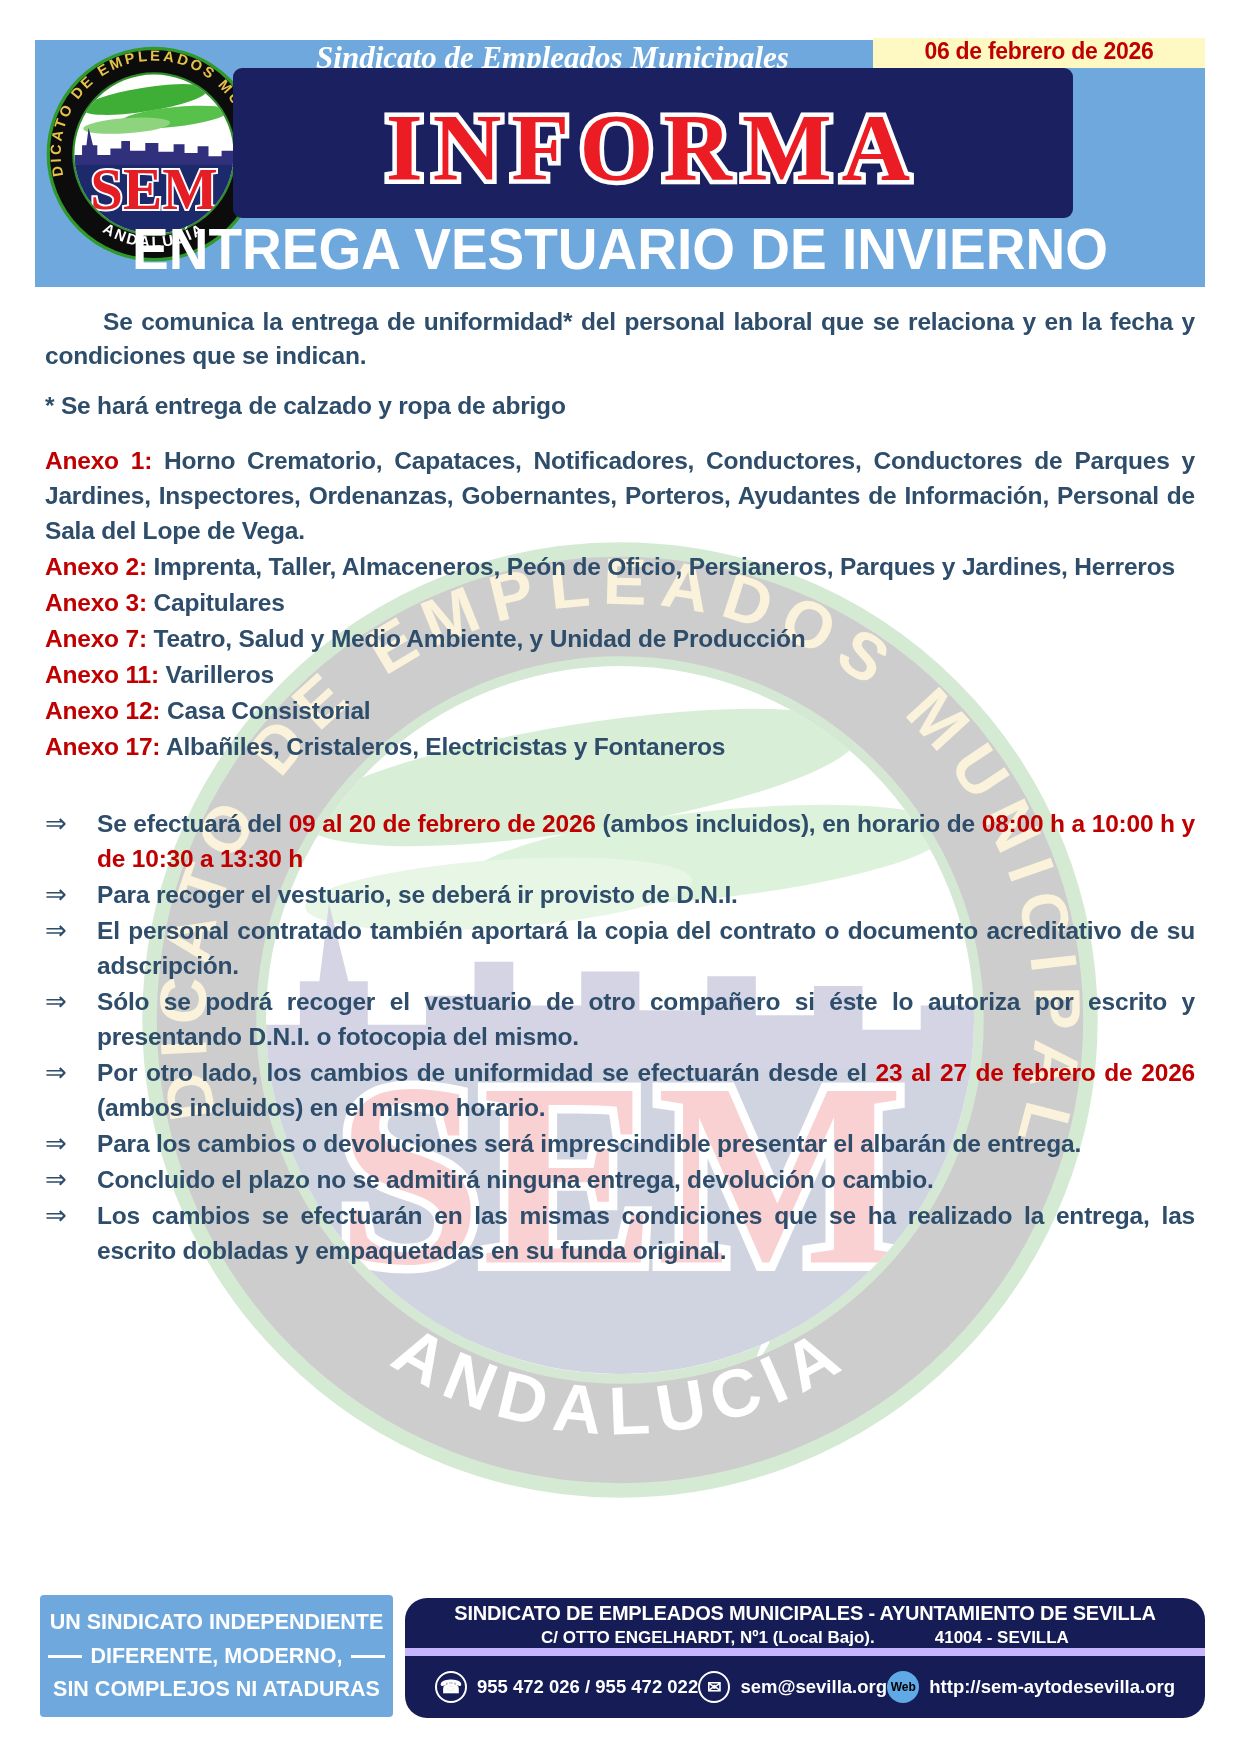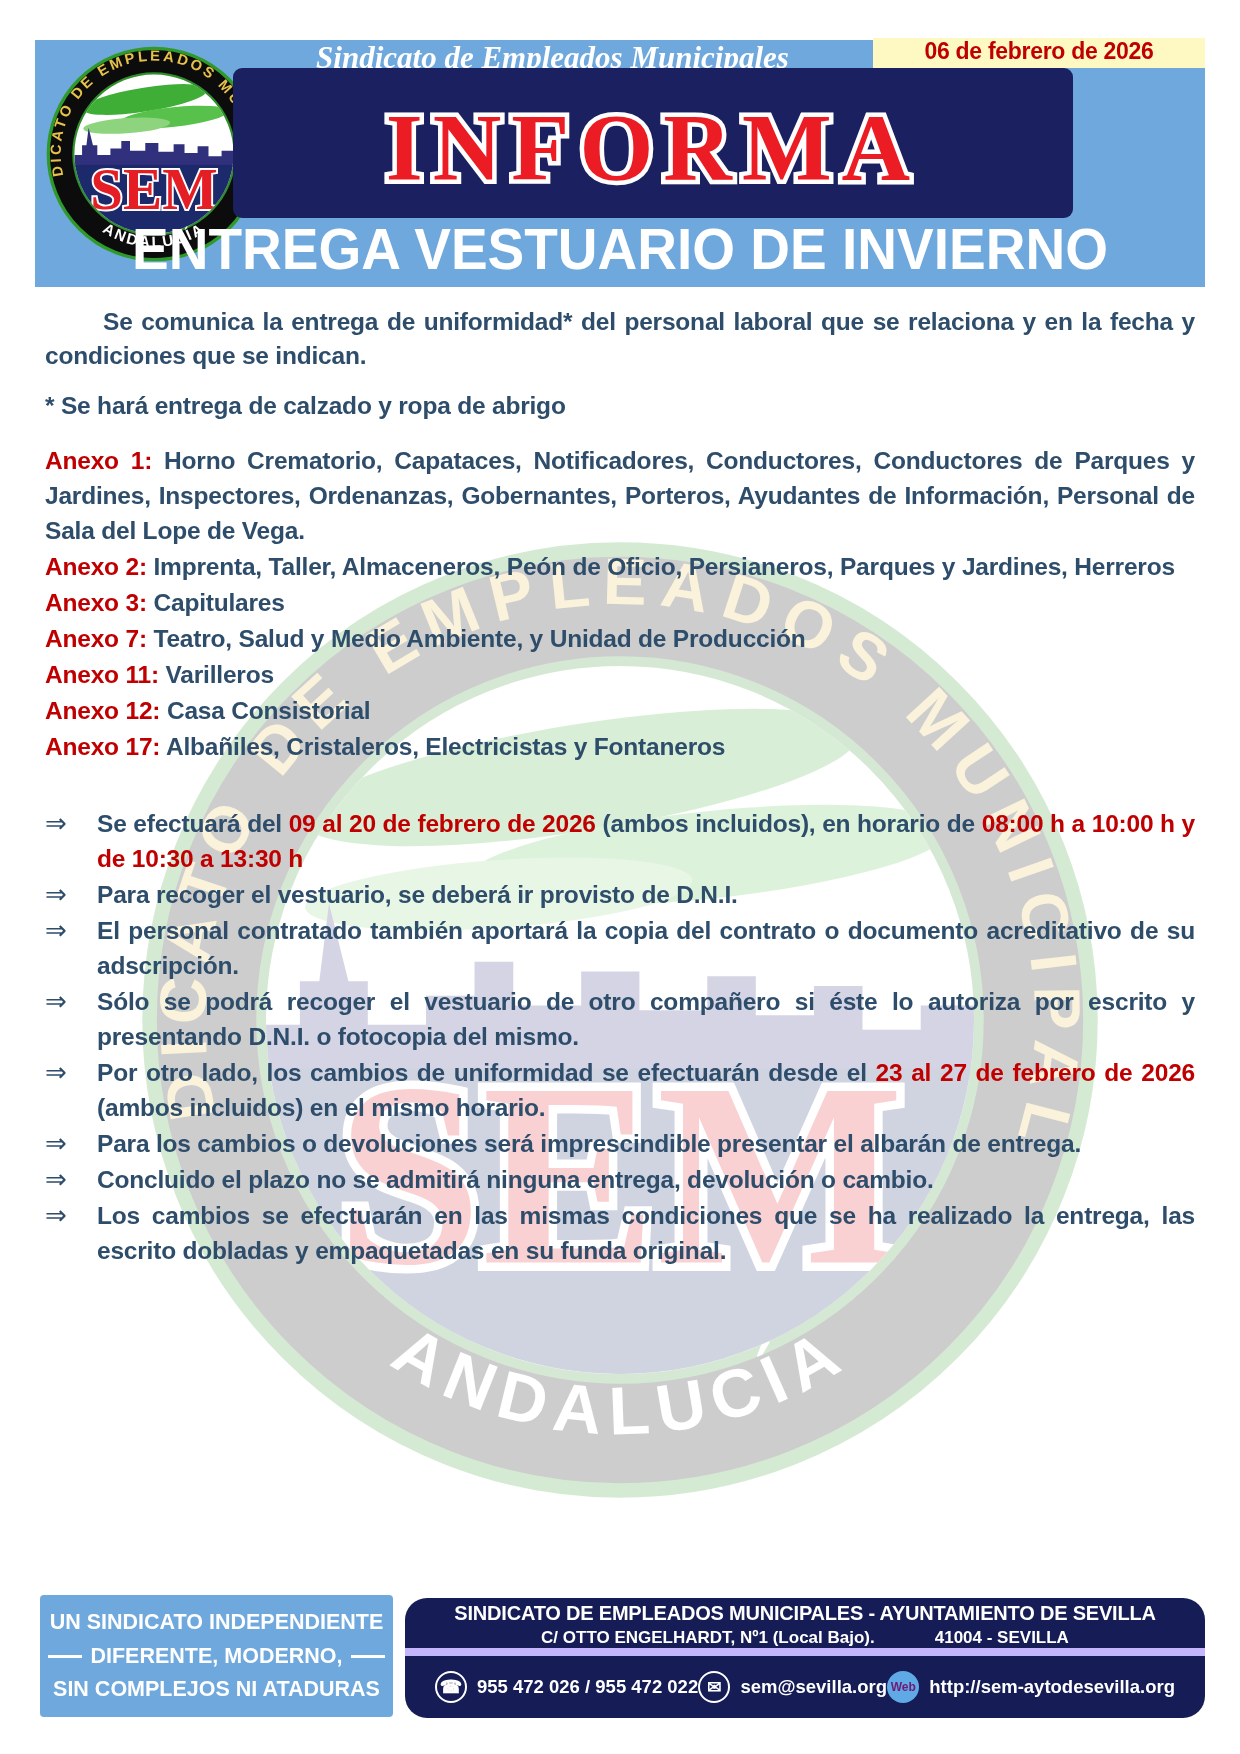--- a/index.html
+++ b/index.html
@@ -96,21 +96,21 @@
     flex:1;display:flex;align-items:center;justify-content:space-between;
     padding:0 30px;
   }
   .contact{display:flex;align-items:center;gap:10px;font-weight:bold;font-size:18.5px;white-space:nowrap;}
   .icon-circle{
     width:32px;height:32px;border-radius:50%;
     display:flex;align-items:center;justify-content:center;flex:0 0 32px;
   }
   .icon-phone{border:2px solid #fff;color:#fff;font-size:18px;background:transparent;}
   .icon-mail{border:2px solid #fff;color:#fff;font-size:17px;background:var(--footer-navy);}
-  .icon-web{background:#5ea9e6;color:#701a75;font-size:12px;font-weight:bold;}
+  .icon-web{background:#5ea9e6;color:#000000;font-size:12px;font-weight:bold;}
 </style>
 </head>
 <body>
 
 <svg width="0" height="0" style="position:absolute">
   <defs>
     <clipPath id="inner-clip">
         <circle cx="100" cy="100" r="73"></circle>
       </clipPath>
     <path id="arc-top" d="M 18.3 125 A 85.5 85.5 0 1 1 181.7 125" fill="none"></path>

